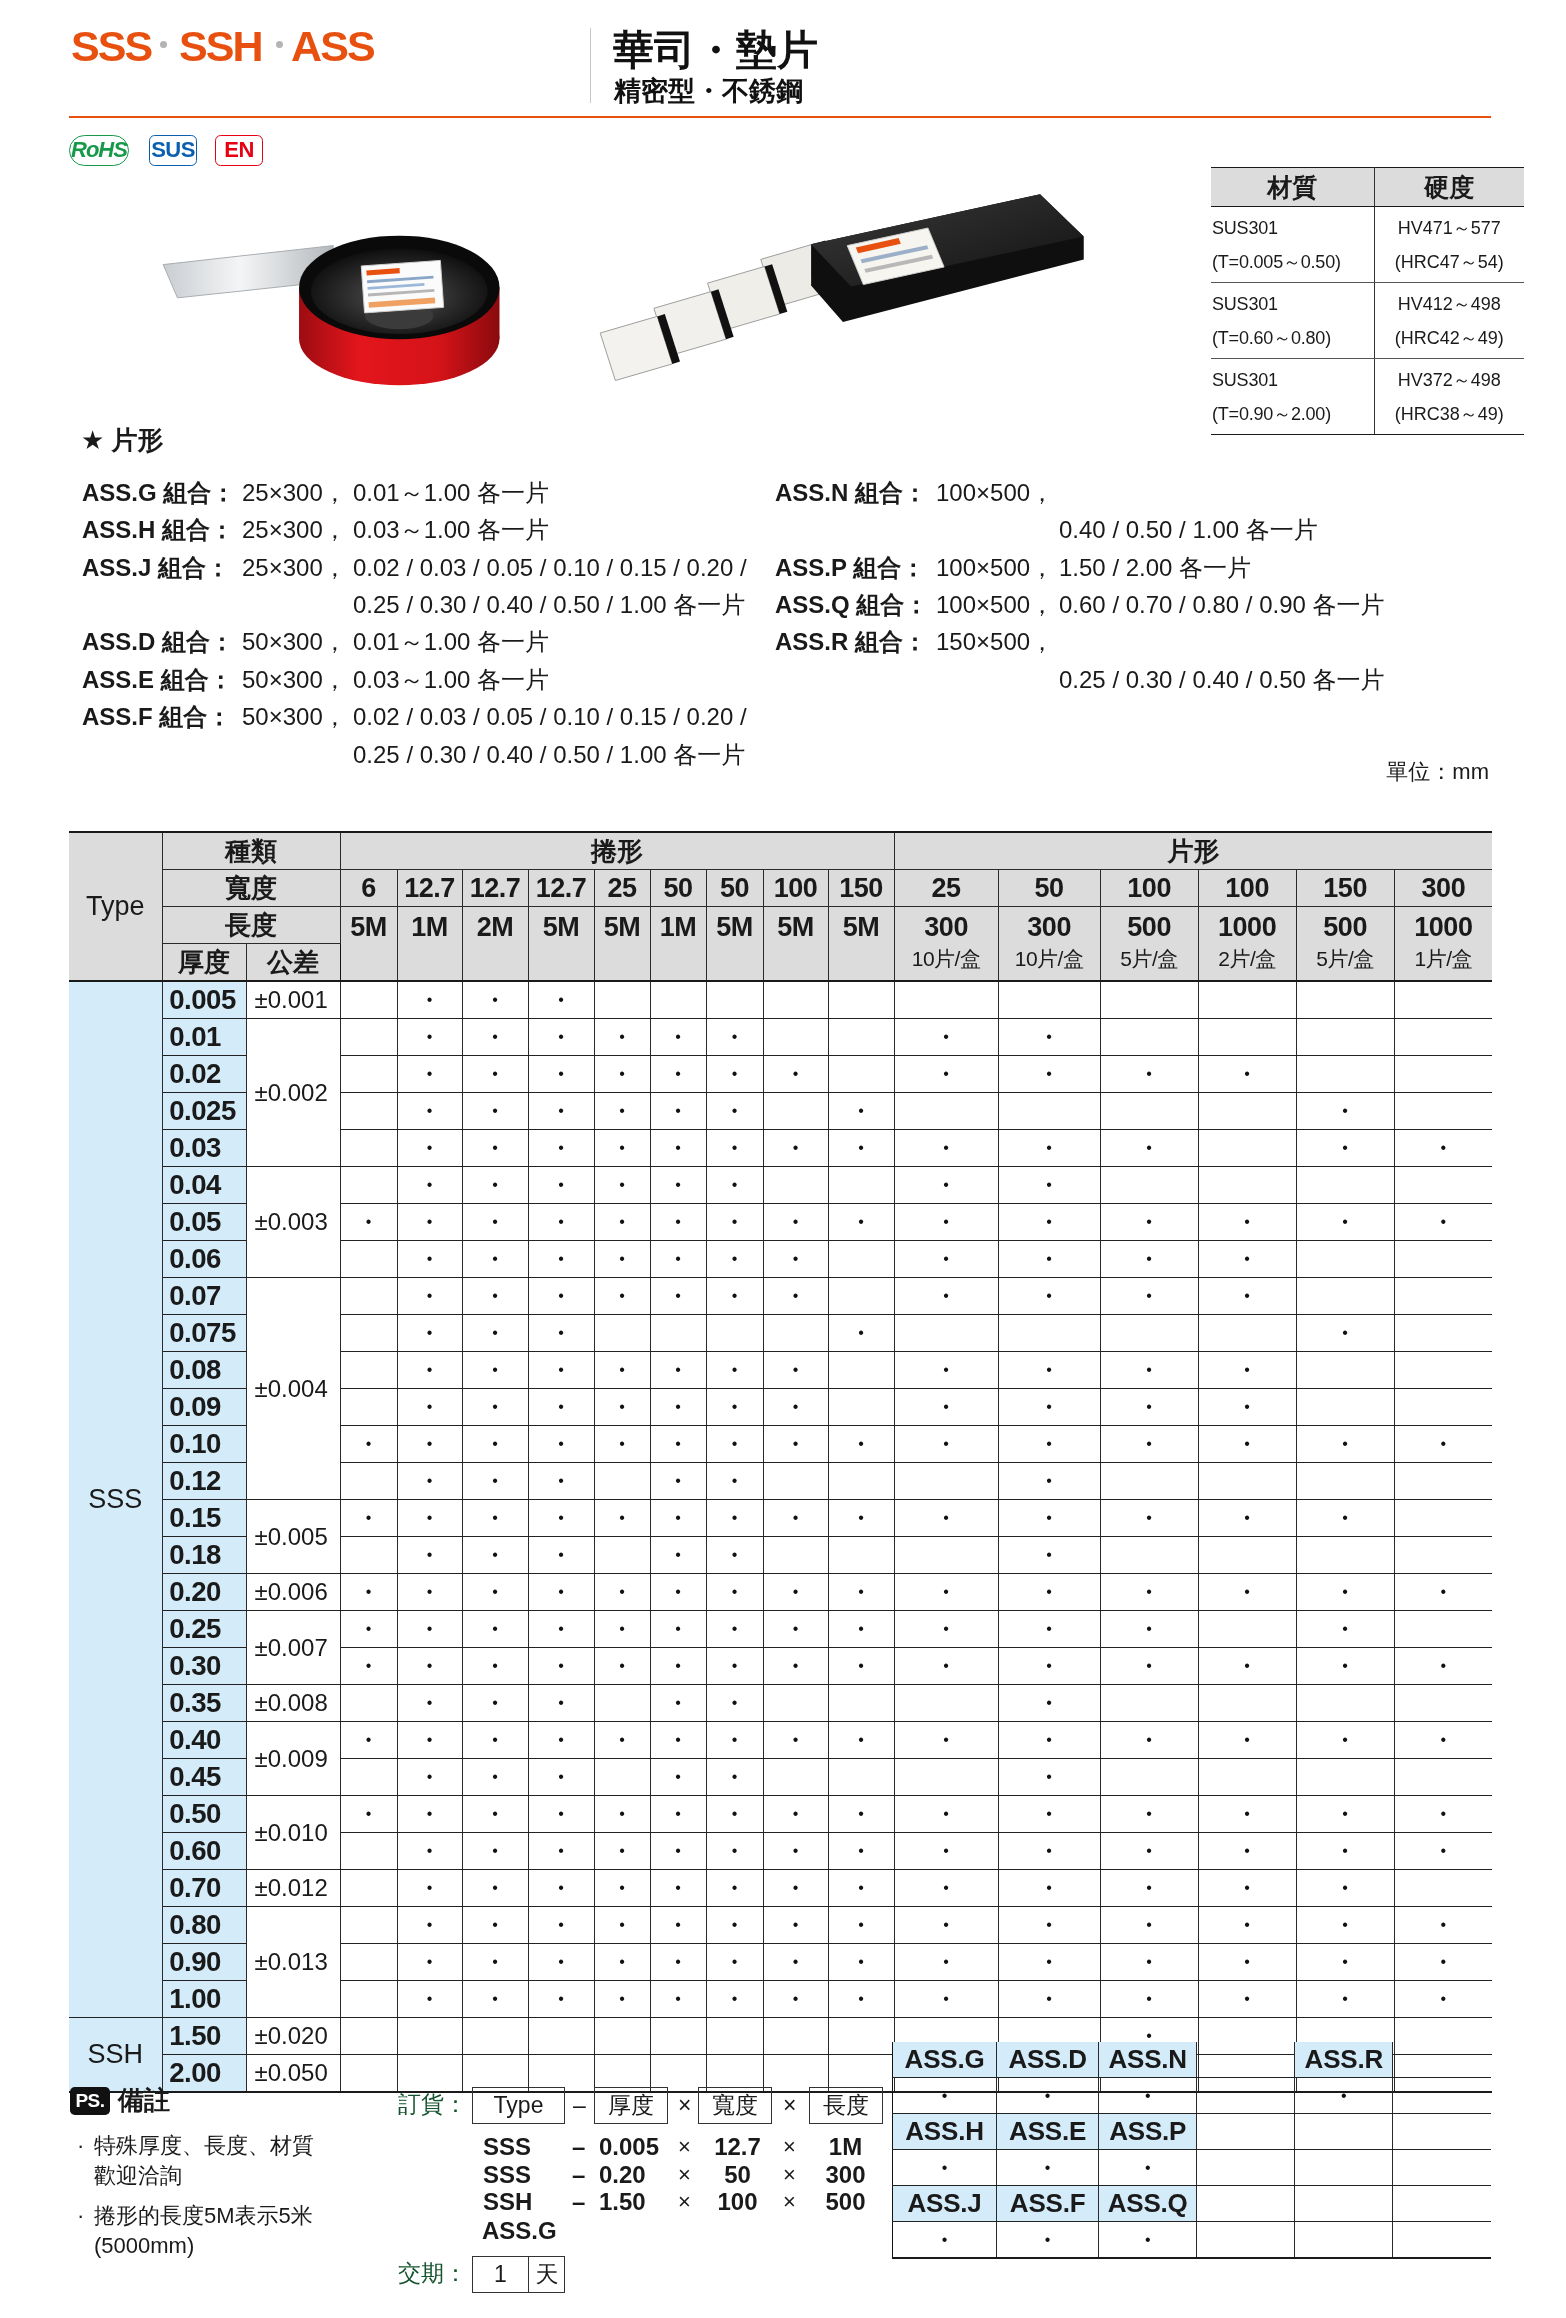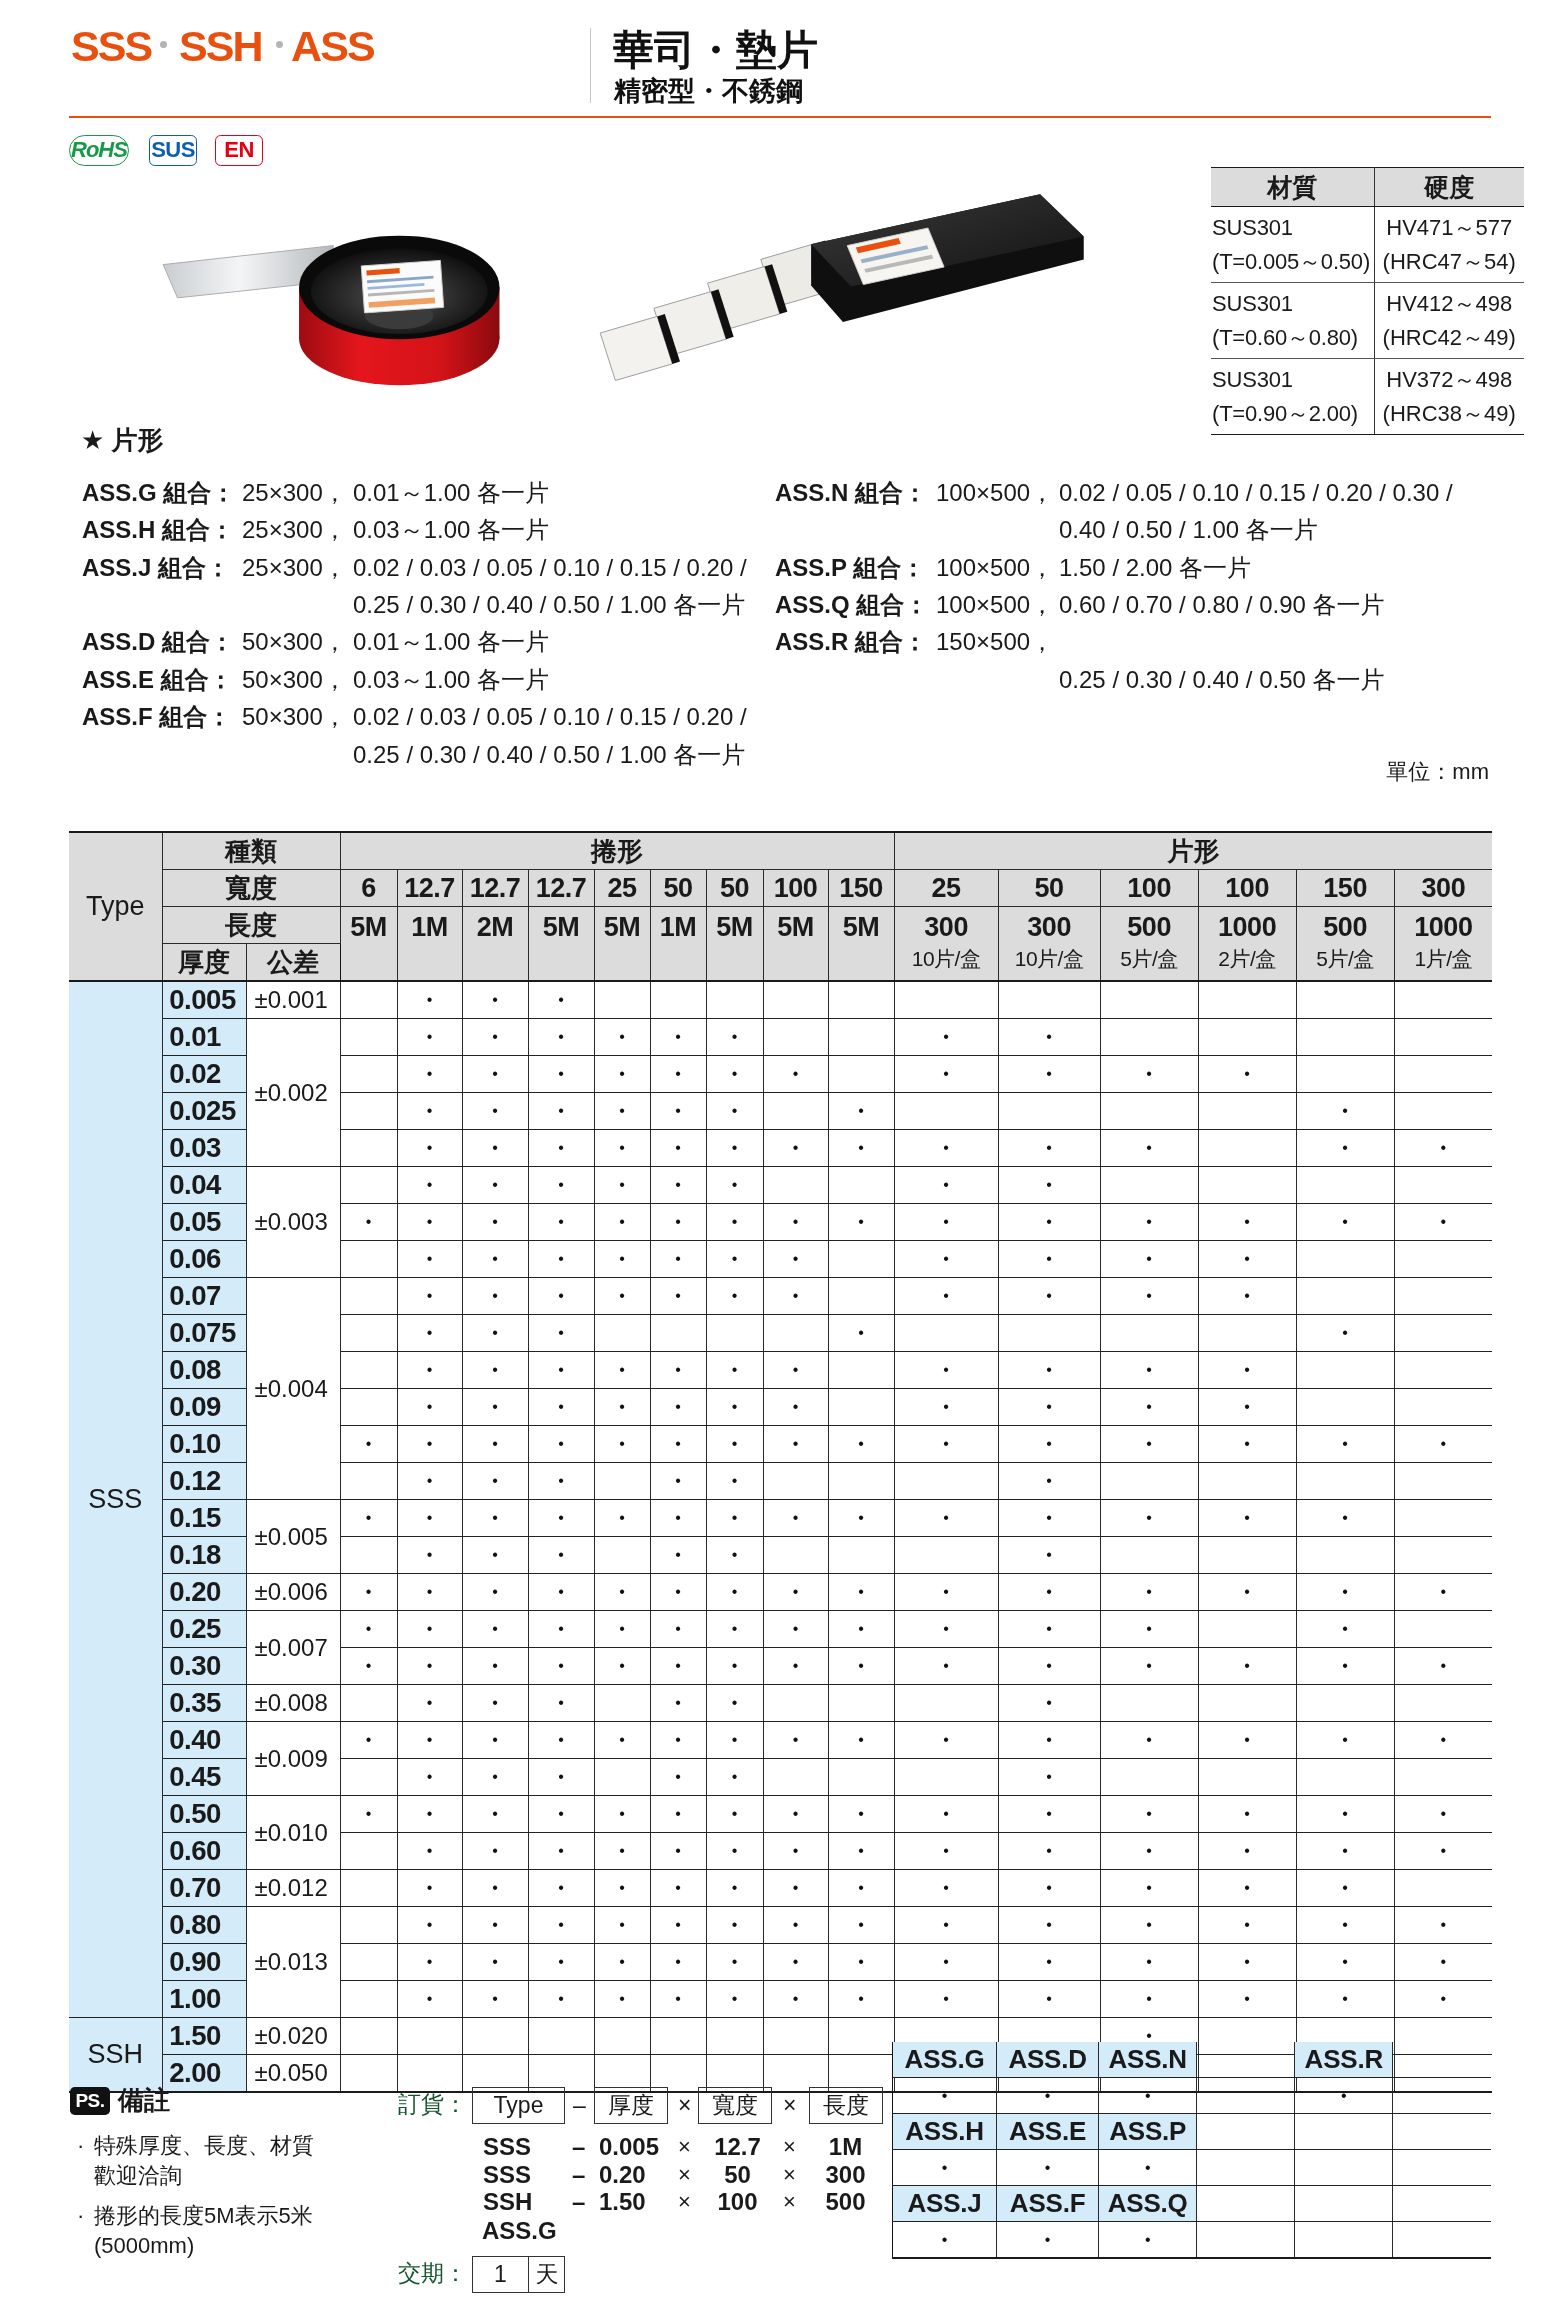--- a/index.html
+++ b/index.html
@@ -29,21 +29,21 @@
 
   .photos { position: absolute; left: 143px; top: 181px; }
 
   
   .mat { position: absolute; left: 1179px; top: 167px; width: 312px; border-collapse: collapse; table-layout: fixed; margin-left: 32px; }
   .mat th {
     height: 38px; background: #dcdcdc; font-size: 25px; font-weight: 700; padding: 0;
     border-top: 1.9px solid #1a1a1a; border-bottom: 1.9px solid #1a1a1a;
   }
   .mat th.c1, .mat td.c1 { border-right: 1px solid #333; }
-  .mat td { height: 75px; font-size: 22px; line-height: 34px; padding: 0; border-bottom: 1px solid #555; vertical-align: middle; white-space: nowrap; }
+  .mat td { height: 75px; font-size: 18px; line-height: 34px; padding: 0; border-bottom: 1px solid #555; vertical-align: middle; white-space: nowrap; }
   .mat tr:last-child td { border-bottom: 1.9px solid #1a1a1a; }
   .mat td.c1 { text-align: left; padding-left: 1px; letter-spacing: -0.2px; }
   .mat td.c2 { text-align: center; }
   .mat .ln { display: block; }
 
   
   .sets-title { position: absolute; left: 81px; top: 425px; font-size: 26px; line-height: 30px; font-weight: 700; white-space: nowrap; }
   .set-line { position: absolute; left: 0; width: 1566px; height: 37px; }
   .set-line span { position: absolute; top: 0; line-height: 37px; font-size: 24px; white-space: nowrap; }
   .set-label { font-weight: 700; }
@@ -272,21 +272,20 @@
       <span class="set-values" style="left:353px">0.02 / 0.03 / 0.05 / 0.10 / 0.15 / 0.20 /</span>
     </div>
     <div class="set-line" style="top:736px">
       <span class="set-values" style="left:353px">0.25 / 0.30 / 0.40 / 0.50 / 1.00 各一片</span>
     </div>
   </div>
 <div id="sets-right">
     <div class="set-line" style="top:474px">
       <span class="set-label" style="left:775px">ASS.N 組合：</span>
       <span class="set-size" style="left:936px">100×500，</span>
-      <span class="set-values" style="left:1059px">0.02 / 0.05 / 0.10 / 0.15 / 0.20 / 0.30 /</span>
     </div>
     <div class="set-line" style="top:511px">
       <span class="set-values" style="left:1059px">0.40 / 0.50 / 1.00 各一片</span>
     </div>
     <div class="set-line" style="top:549px">
       <span class="set-label" style="left:775px">ASS.P 組合：</span>
       <span class="set-size" style="left:936px">100×500，</span>
       <span class="set-values" style="left:1059px">1.50 / 2.00 各一片</span>
     </div>
     <div class="set-line" style="top:586px">

